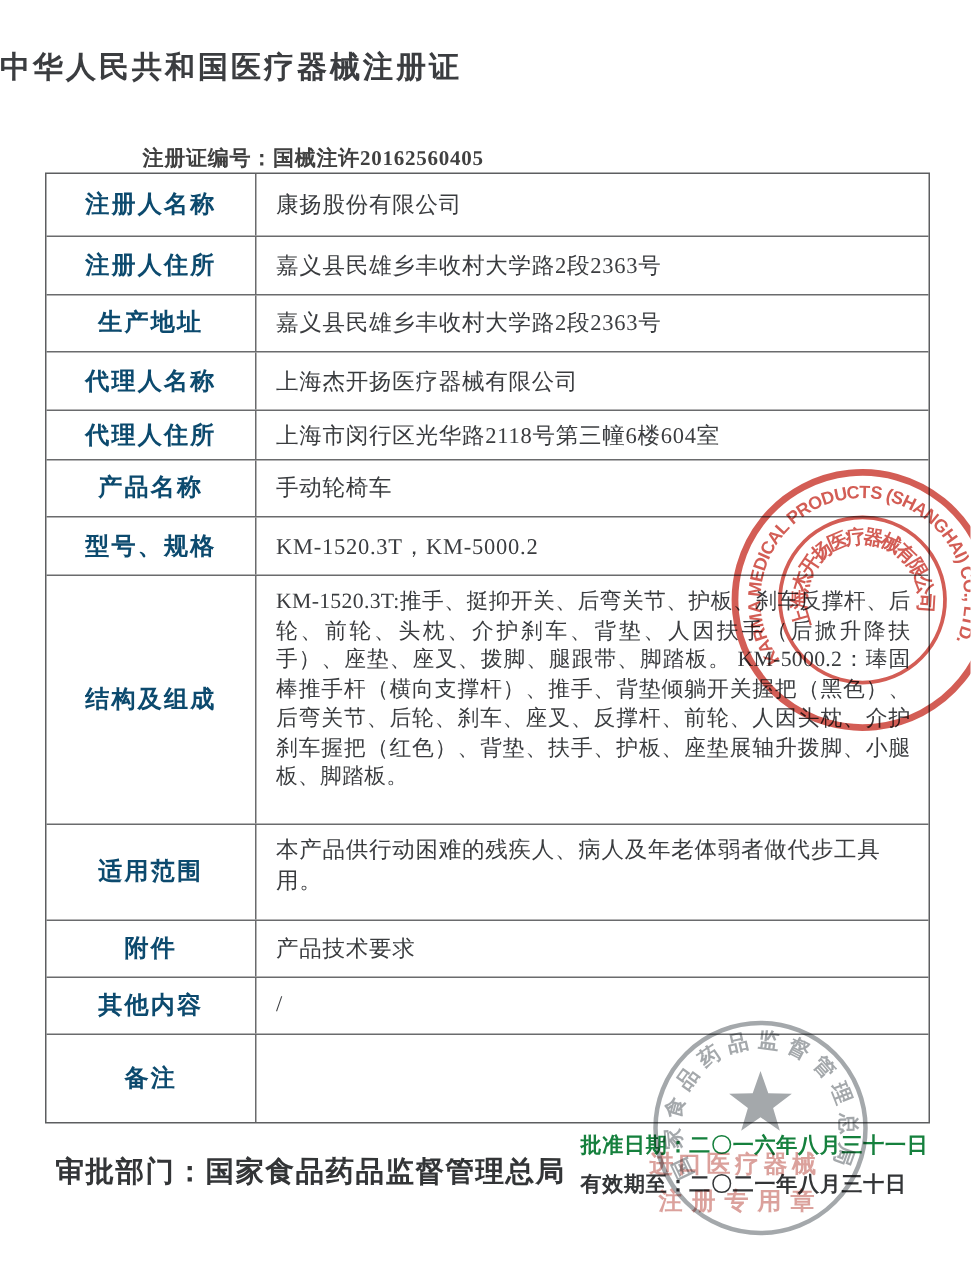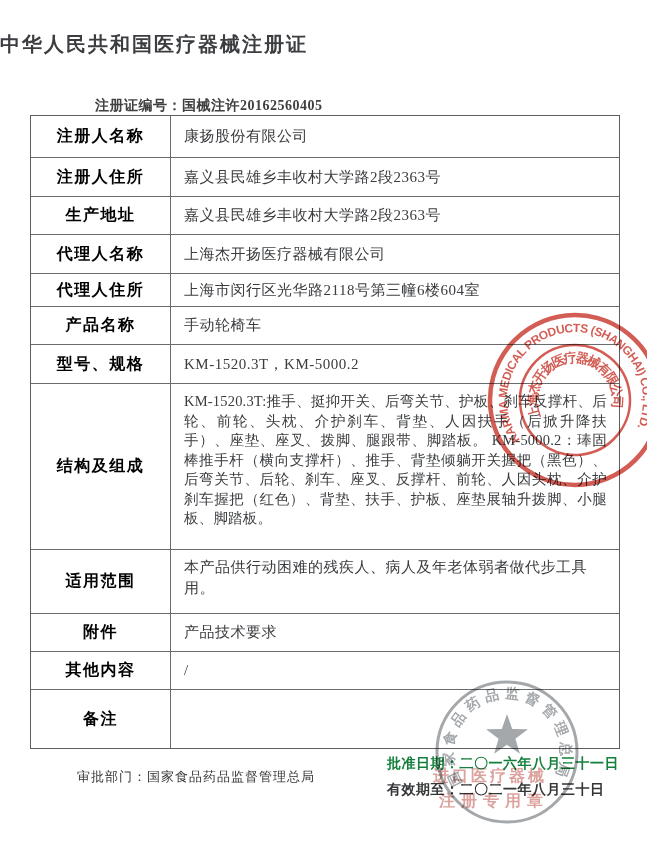--- a/index.html
+++ b/index.html
@@ -23,42 +23,42 @@
   .tbl{
     position:absolute;left:30px;top:115px;width:590px;
     border:1.6px solid #5d5e60;box-sizing:border-box;background:transparent;
   }
   .row{display:flex;box-sizing:border-box;}
   .row + .row{border-top:1.3px solid #6a6b6d;}
   .cell{box-sizing:border-box;}
   .lab{
     width:140px;flex:0 0 140px;border-right:1.3px solid #6a6b6d;
     display:flex;align-items:center;justify-content:center;
-    font-size:16px;font-weight:700;letter-spacing:1.5px;color:#000000;
+    font-size:16px;font-weight:700;letter-spacing:1.5px;color:#0c4a6e;
     text-align:center;
   }
   .val{
     flex:1;display:flex;align-items:center;
     padding:4px 12px 4px 13px;
     font-family:"Liberation Serif", serif;
     font-size:15px;color:#3a3c3f;letter-spacing:.5px;
   }
   .val.multiline{
     align-items:flex-start;display:block;
     padding-top:8px;line-height:19.5px;font-size:14.5px;
     text-align:justify;letter-spacing:.2px;
   }
   .val.twoline{
     align-items:flex-start;display:block;
     padding-top:7px;line-height:21px;
   }
   
   .approval{
     position:absolute;left:37px;top:768px;
-    font-size:13px;font-weight:400;letter-spacing:1px;color:#333537;margin-left:40px;
+    font-size:19px;font-weight:700;letter-spacing:1px;color:#333537;
   }
   .date-line1{position:absolute;left:387px;top:755px;font-size:14px;font-weight:600;letter-spacing:.5px;color:#15803d;}
   .date-line2{position:absolute;left:387px;top:781px;font-size:14px;font-weight:600;letter-spacing:.5px;color:#333537;}
   
   .stamp{position:absolute;mix-blend-mode:multiply;pointer-events:none;}
   .stamp-red{left:470px;top:295px;width:210px;height:210px;opacity:.82;}
   .stamp-gray{left:427px;top:672px;width:160px;height:160px;opacity:.8;}
   .seal-red-line{
     position:absolute;color:rgba(190,84,74,.55);
     font-size:16px;font-weight:600;mix-blend-mode:multiply;pointer-events:none;

